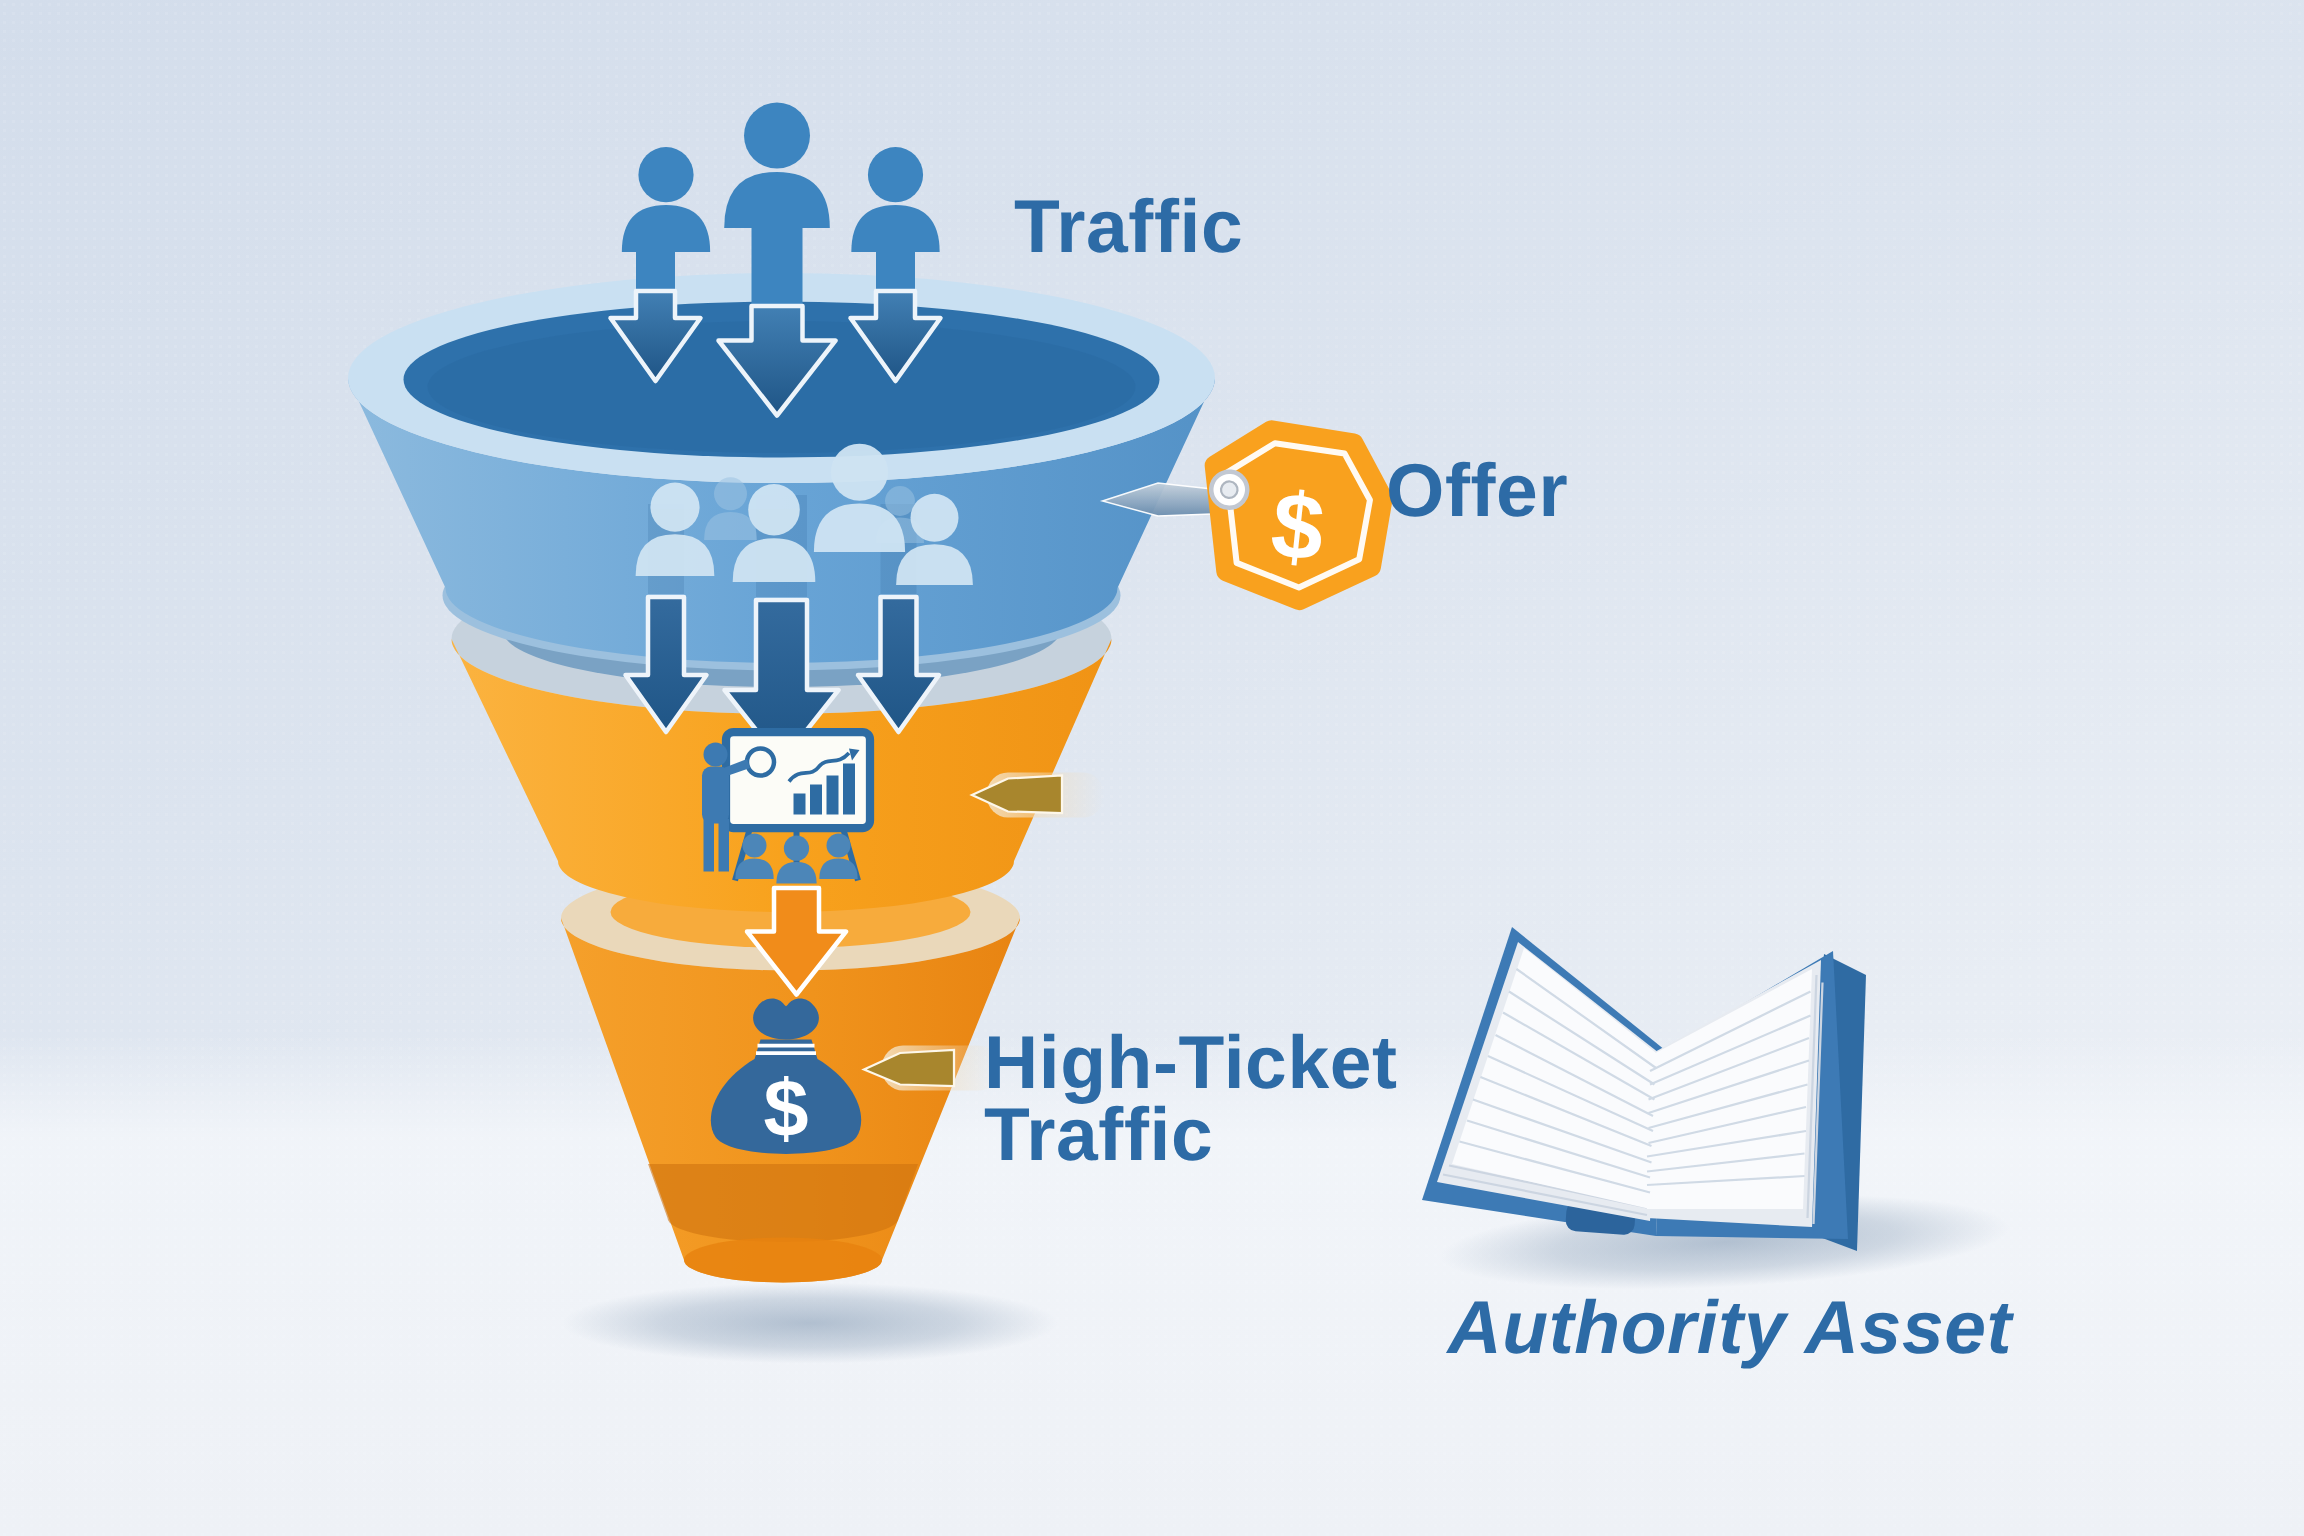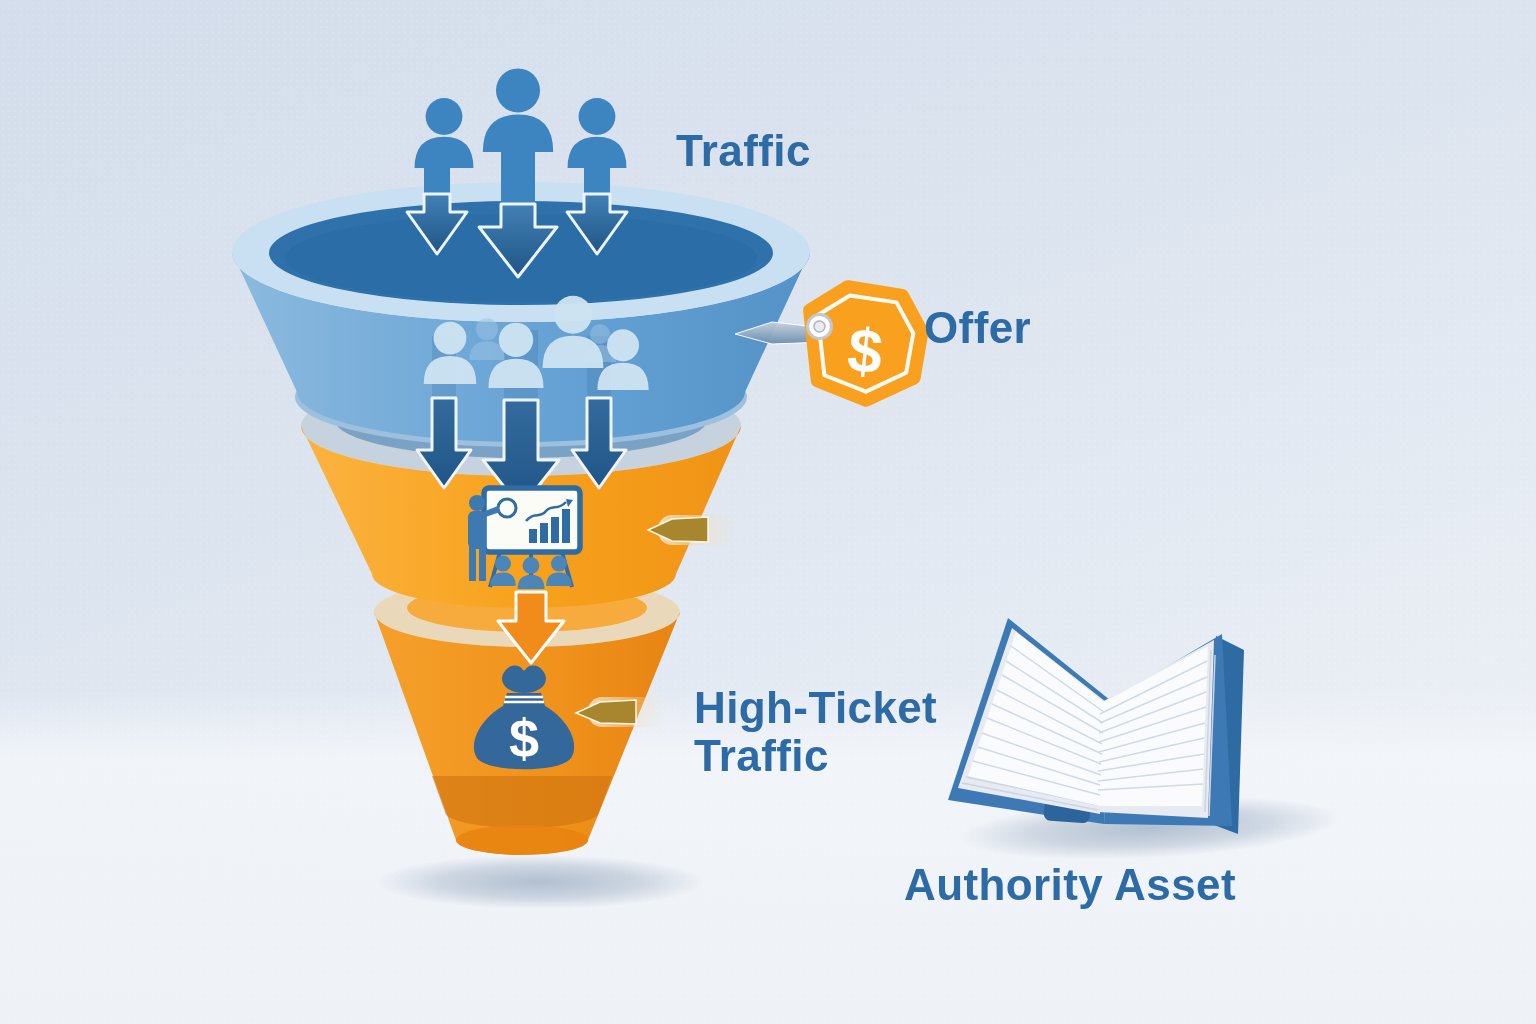--- a/index.html
+++ b/index.html
@@ -12,21 +12,21 @@
     position:absolute;inset:0;pointer-events:none;opacity:.35;
     background-image:radial-gradient(rgba(255,255,255,.25) 1px,transparent 1.2px);
     background-size:6px 6px;
   }
   .floor{
     position:absolute;left:0;top:690px;width:1536px;height:334px;pointer-events:none;
     background:linear-gradient(180deg,rgba(232,238,245,0) 0%,rgba(243,246,250,.85) 20%,#eef1f6 100%);
   }
   svg{position:absolute;left:0;top:0;}
   .label{
-    position:absolute;color:#2d6ba6;font-weight:700;font-size:44px;line-height:46px;
+    position:absolute;color:#2d6ba6;font-weight:700;font-size:50px;line-height:46px;
     letter-spacing:.4px;white-space:nowrap;
   }
   .label span{display:block;}
 </style>
 </head>
 <body>
 
 <div class="stage">
   <div class="floor"></div>
   <div class="texture"></div>
@@ -238,21 +238,21 @@
 
   <div class="label" style="left:676px;top:128px;">
     <span>Traffic</span>
   </div>
 
   <div class="label" style="left:924px;top:305px;line-height:45px;">
     <span>Offer</span>
   </div>
 
 
-  <div class="label" style="left:694px;top:684px;line-height:48px;">
+  <div class="label" style="left:656px;top:684px;line-height:48px;">
     <span>High-Ticket</span>
     <span>Traffic</span>
   </div>
 
-  <div class="label" style="left:904px;top:862px;">
+  <div class="label" style="left:965px;top:862px;font-style:italic;">
     <span>Authority Asset</span>
   </div>
 </div>
 
 </body></html>

